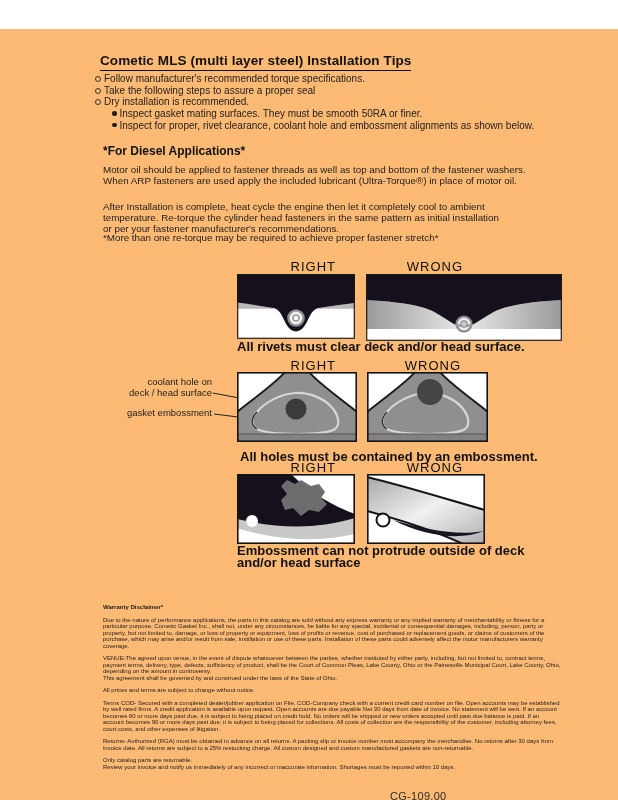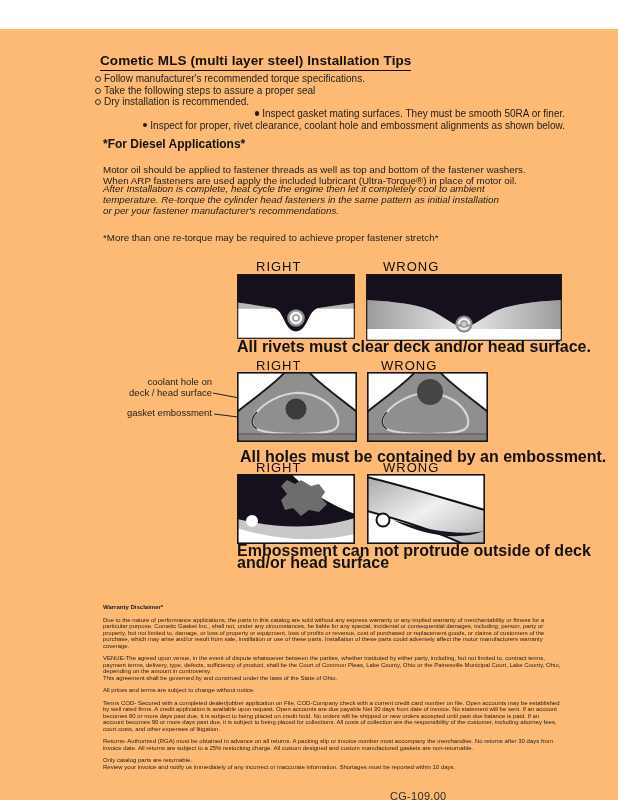--- a/index.html
+++ b/index.html
@@ -9,25 +9,25 @@
   }
   .abs{position:absolute;}
   .title{
     font-size:13.5px;font-weight:bold;color:#111;
     border-bottom:1.6px solid #111;padding-bottom:2px;letter-spacing:.1px;
     display:inline-block;
   }
   .bullet-line{display:flex;align-items:flex-start;font-size:10px;line-height:11.7px;color:#1c1c1c;}
   .o-bullet{width:4px;height:4px;border:1px solid #333;border-radius:50%;margin:3px 3px 0 0;flex:0 0 auto;}
   .f-bullet{width:4.5px;height:4.5px;background:#1c1c1c;border-radius:50%;margin:3px 3px 0 0;flex:0 0 auto;}
-  .sub-indent{margin-left:17px;justify-content:flex-end;}
+  .sub-indent{margin-left:17px;}
   .diesel-heading{font-size:12px;font-weight:bold;color:#111;}
   .body-para{font-size:9.8px;line-height:11px;white-space:pre-line;color:#1c1c1c;width:440px;}
-  .rw-label{font-size:13px;letter-spacing:1px;color:#0d0d0d;text-align:left;width:80px;}
-  .caption{font-size:16px;font-weight:bold;color:#111;white-space:pre-line;line-height:11.5px;}
+  .rw-label{font-size:13px;letter-spacing:1px;color:#0d0d0d;text-align:right;width:80px;}
+  .caption{font-size:13px;font-weight:bold;color:#111;white-space:pre-line;line-height:11.5px;}
   .diagram-label{font-size:9.5px;color:#1c1c1c;text-align:right;white-space:pre-line;line-height:11px;width:100px;}
   .fineprint{width:458px;font-size:6px;line-height:6.5px;color:#222;}
   .fineprint p{margin:0 0 6px 0;white-space:pre-line;}
   .fineprint .fp-head{font-weight:bold;}
   .pagenum{font-size:11px;color:#2a2a2a;letter-spacing:.3px;}
   svg{display:block;}
 </style>
 </head>
 <body>
 
@@ -53,24 +53,24 @@
     <div class="bullet-line sub-indent">
       <span class="f-bullet"></span>
       <span>Inspect gasket mating surfaces.  They must be smooth 50RA or finer.</span>
     </div>
     <div class="bullet-line sub-indent">
       <span class="f-bullet"></span>
       <span>Inspect for proper, rivet clearance, coolant hole and embossment alignments as shown below.</span>
     </div>
   </div>
 
-  <div class="abs diesel-heading" style="left:103px;top:108px;">*For Diesel Applications*</div>
+  <div class="abs diesel-heading" style="left:103px;top:115px;">*For Diesel Applications*</div>
   <div class="abs body-para" style="left:103px;top:135px;">Motor oil should be applied to fastener threads as well as top and bottom of the fastener washers.
 When ARP fasteners are used apply the included lubricant (Ultra-Torque®) in place of motor oil.</div>
-  <div class="abs body-para" style="left:103px;top:154px;font-style:italic;">After Installation is complete, heat cycle the engine then let it completely cool to ambient
+  <div class="abs body-para" style="left:103px;top:172px;">After Installation is complete, heat cycle the engine then let it completely cool to ambient
 temperature. Re-torque the cylinder head fasteners in the same pattern as initial installation
 or per your fastener manufacturer's recommendations.</div>
   <div class="abs body-para" style="left:103px;top:203px;">*More than one re-torque may be required to achieve proper fastener stretch*</div>
 
   <div class="abs rw-label" style="left:256px;top:230px;">RIGHT</div>
   <div class="abs rw-label" style="left:383px;top:230px;">WRONG</div>
 
   <svg class="abs" style="left:237px;top:245px;" width="118" height="65" viewBox="0 0 118 65">
     <rect x="0" y="0" width="118" height="65" fill="#ffffff"></rect>
     <path d="M0,28.5 C12,30 24,32 36,34 L36,34.7 L0,34.7 Z" fill="#b8b8b8"></path>

